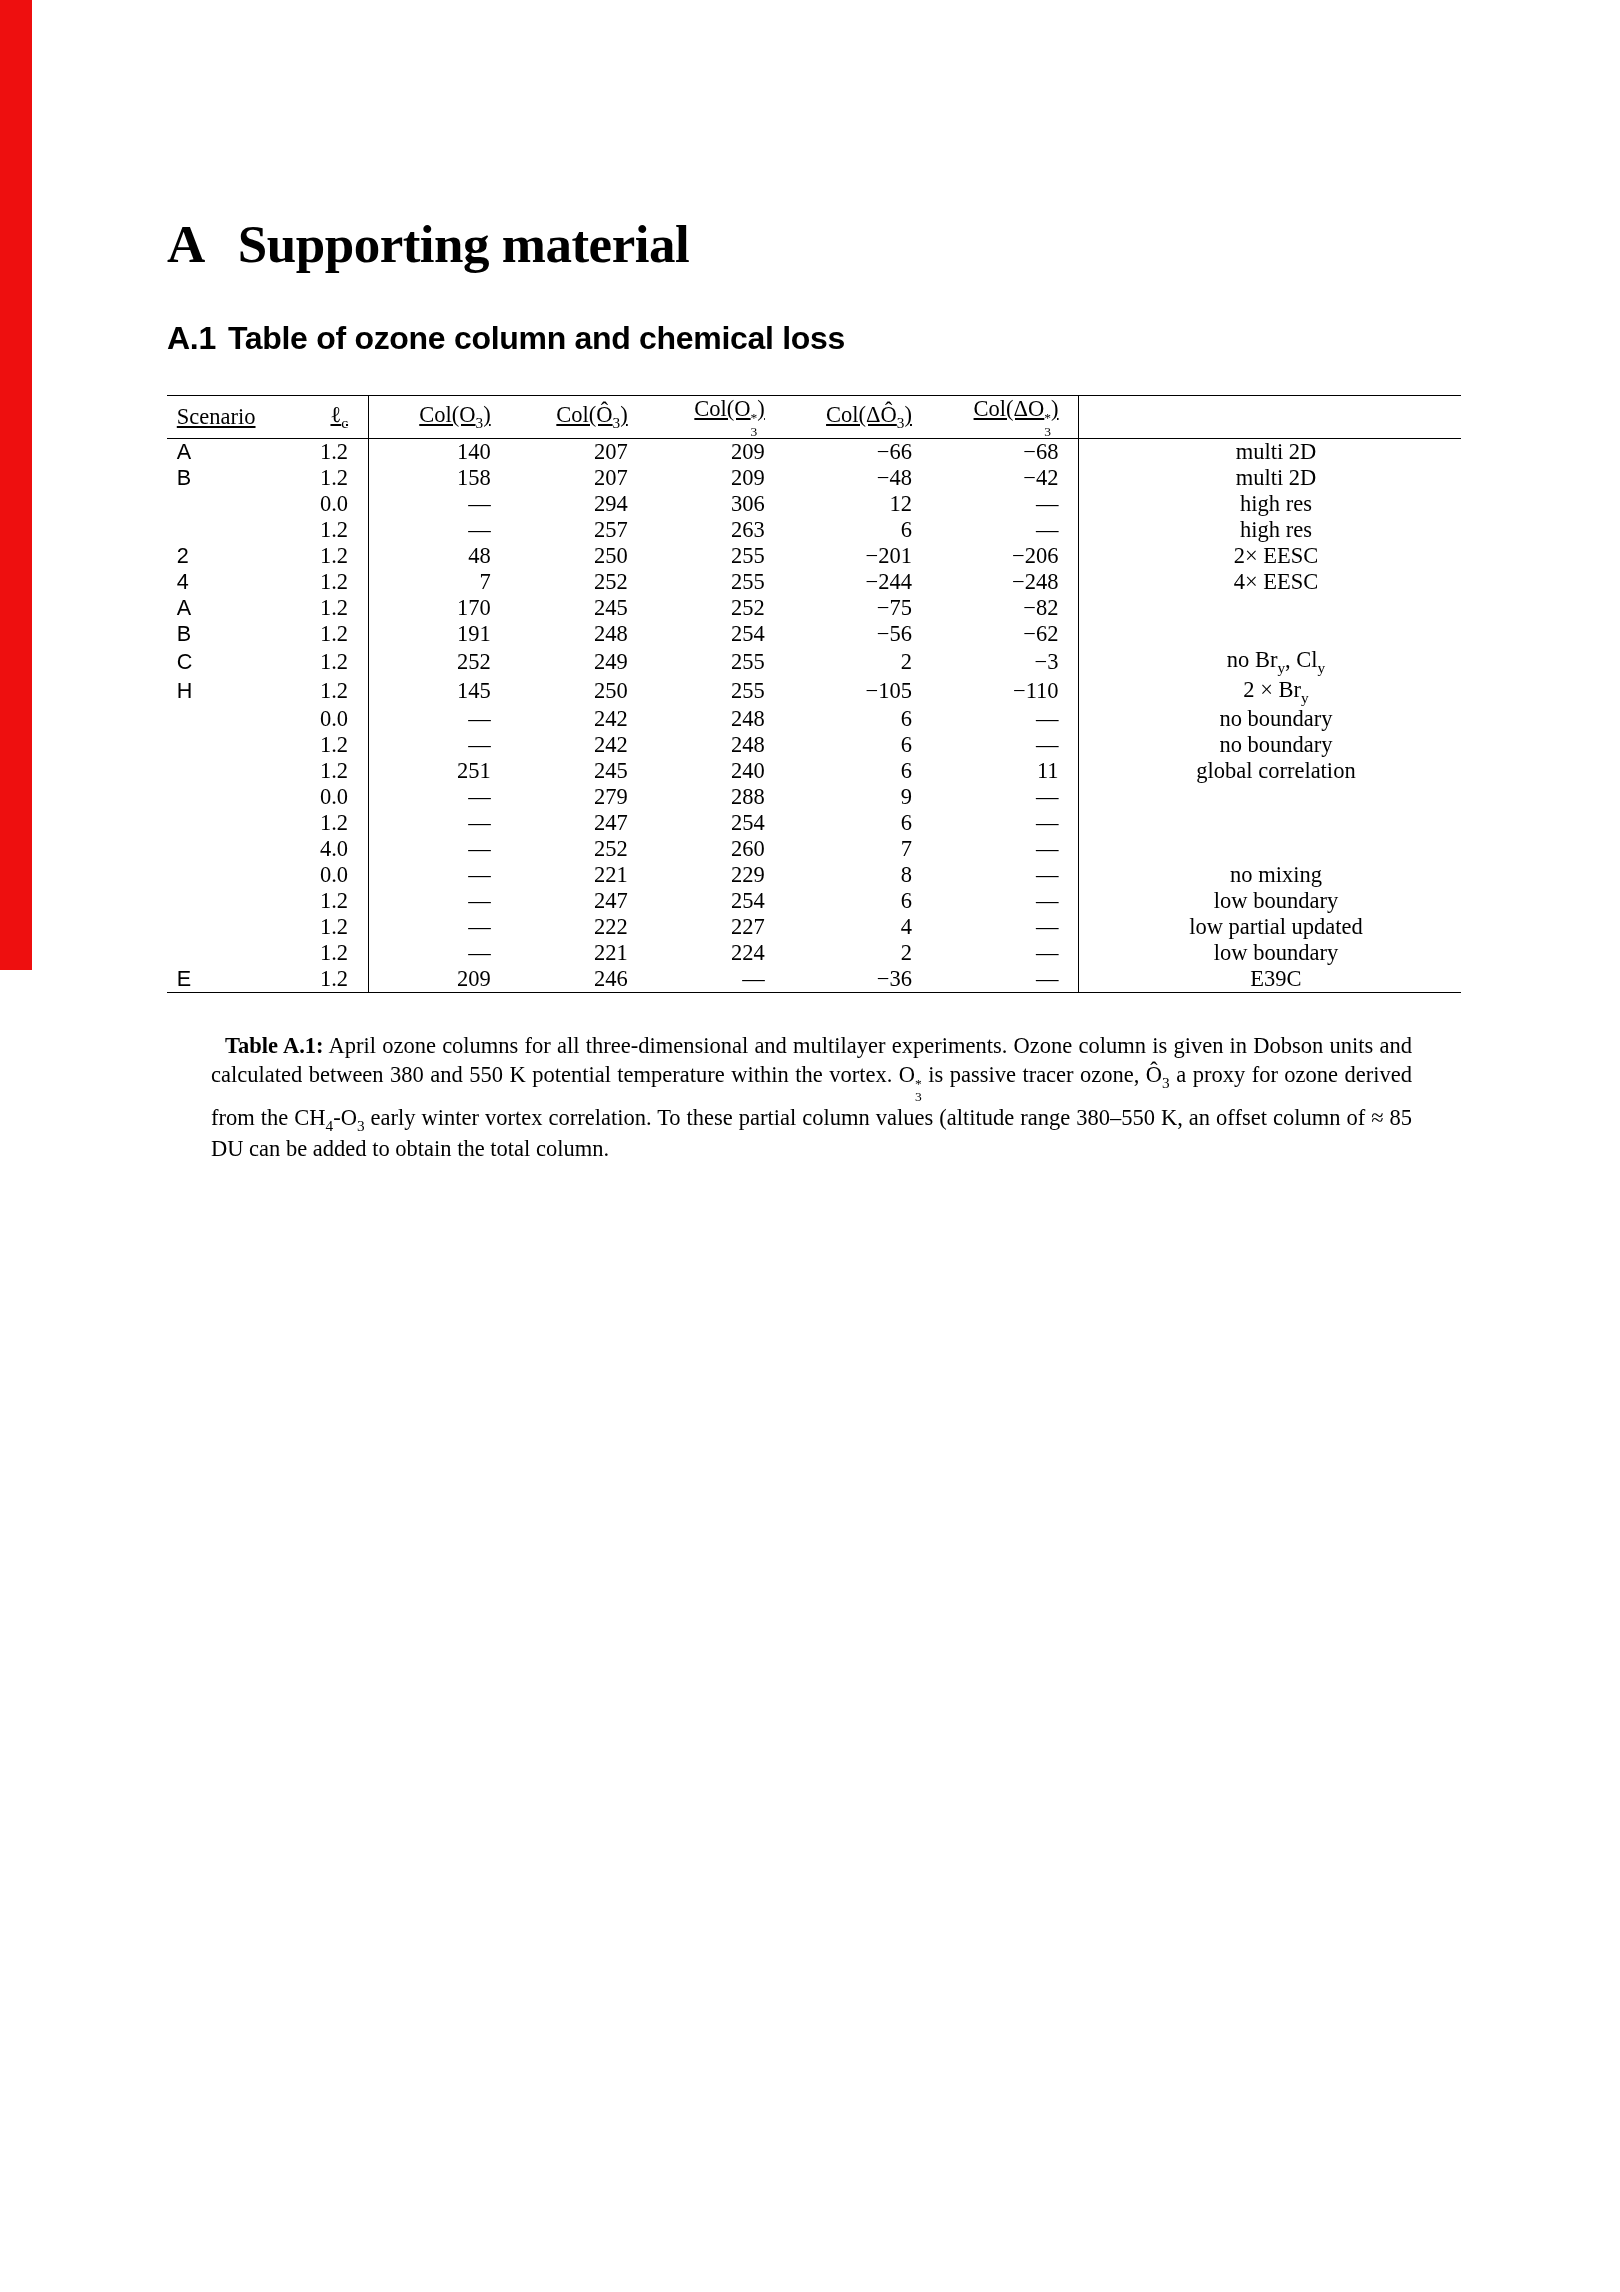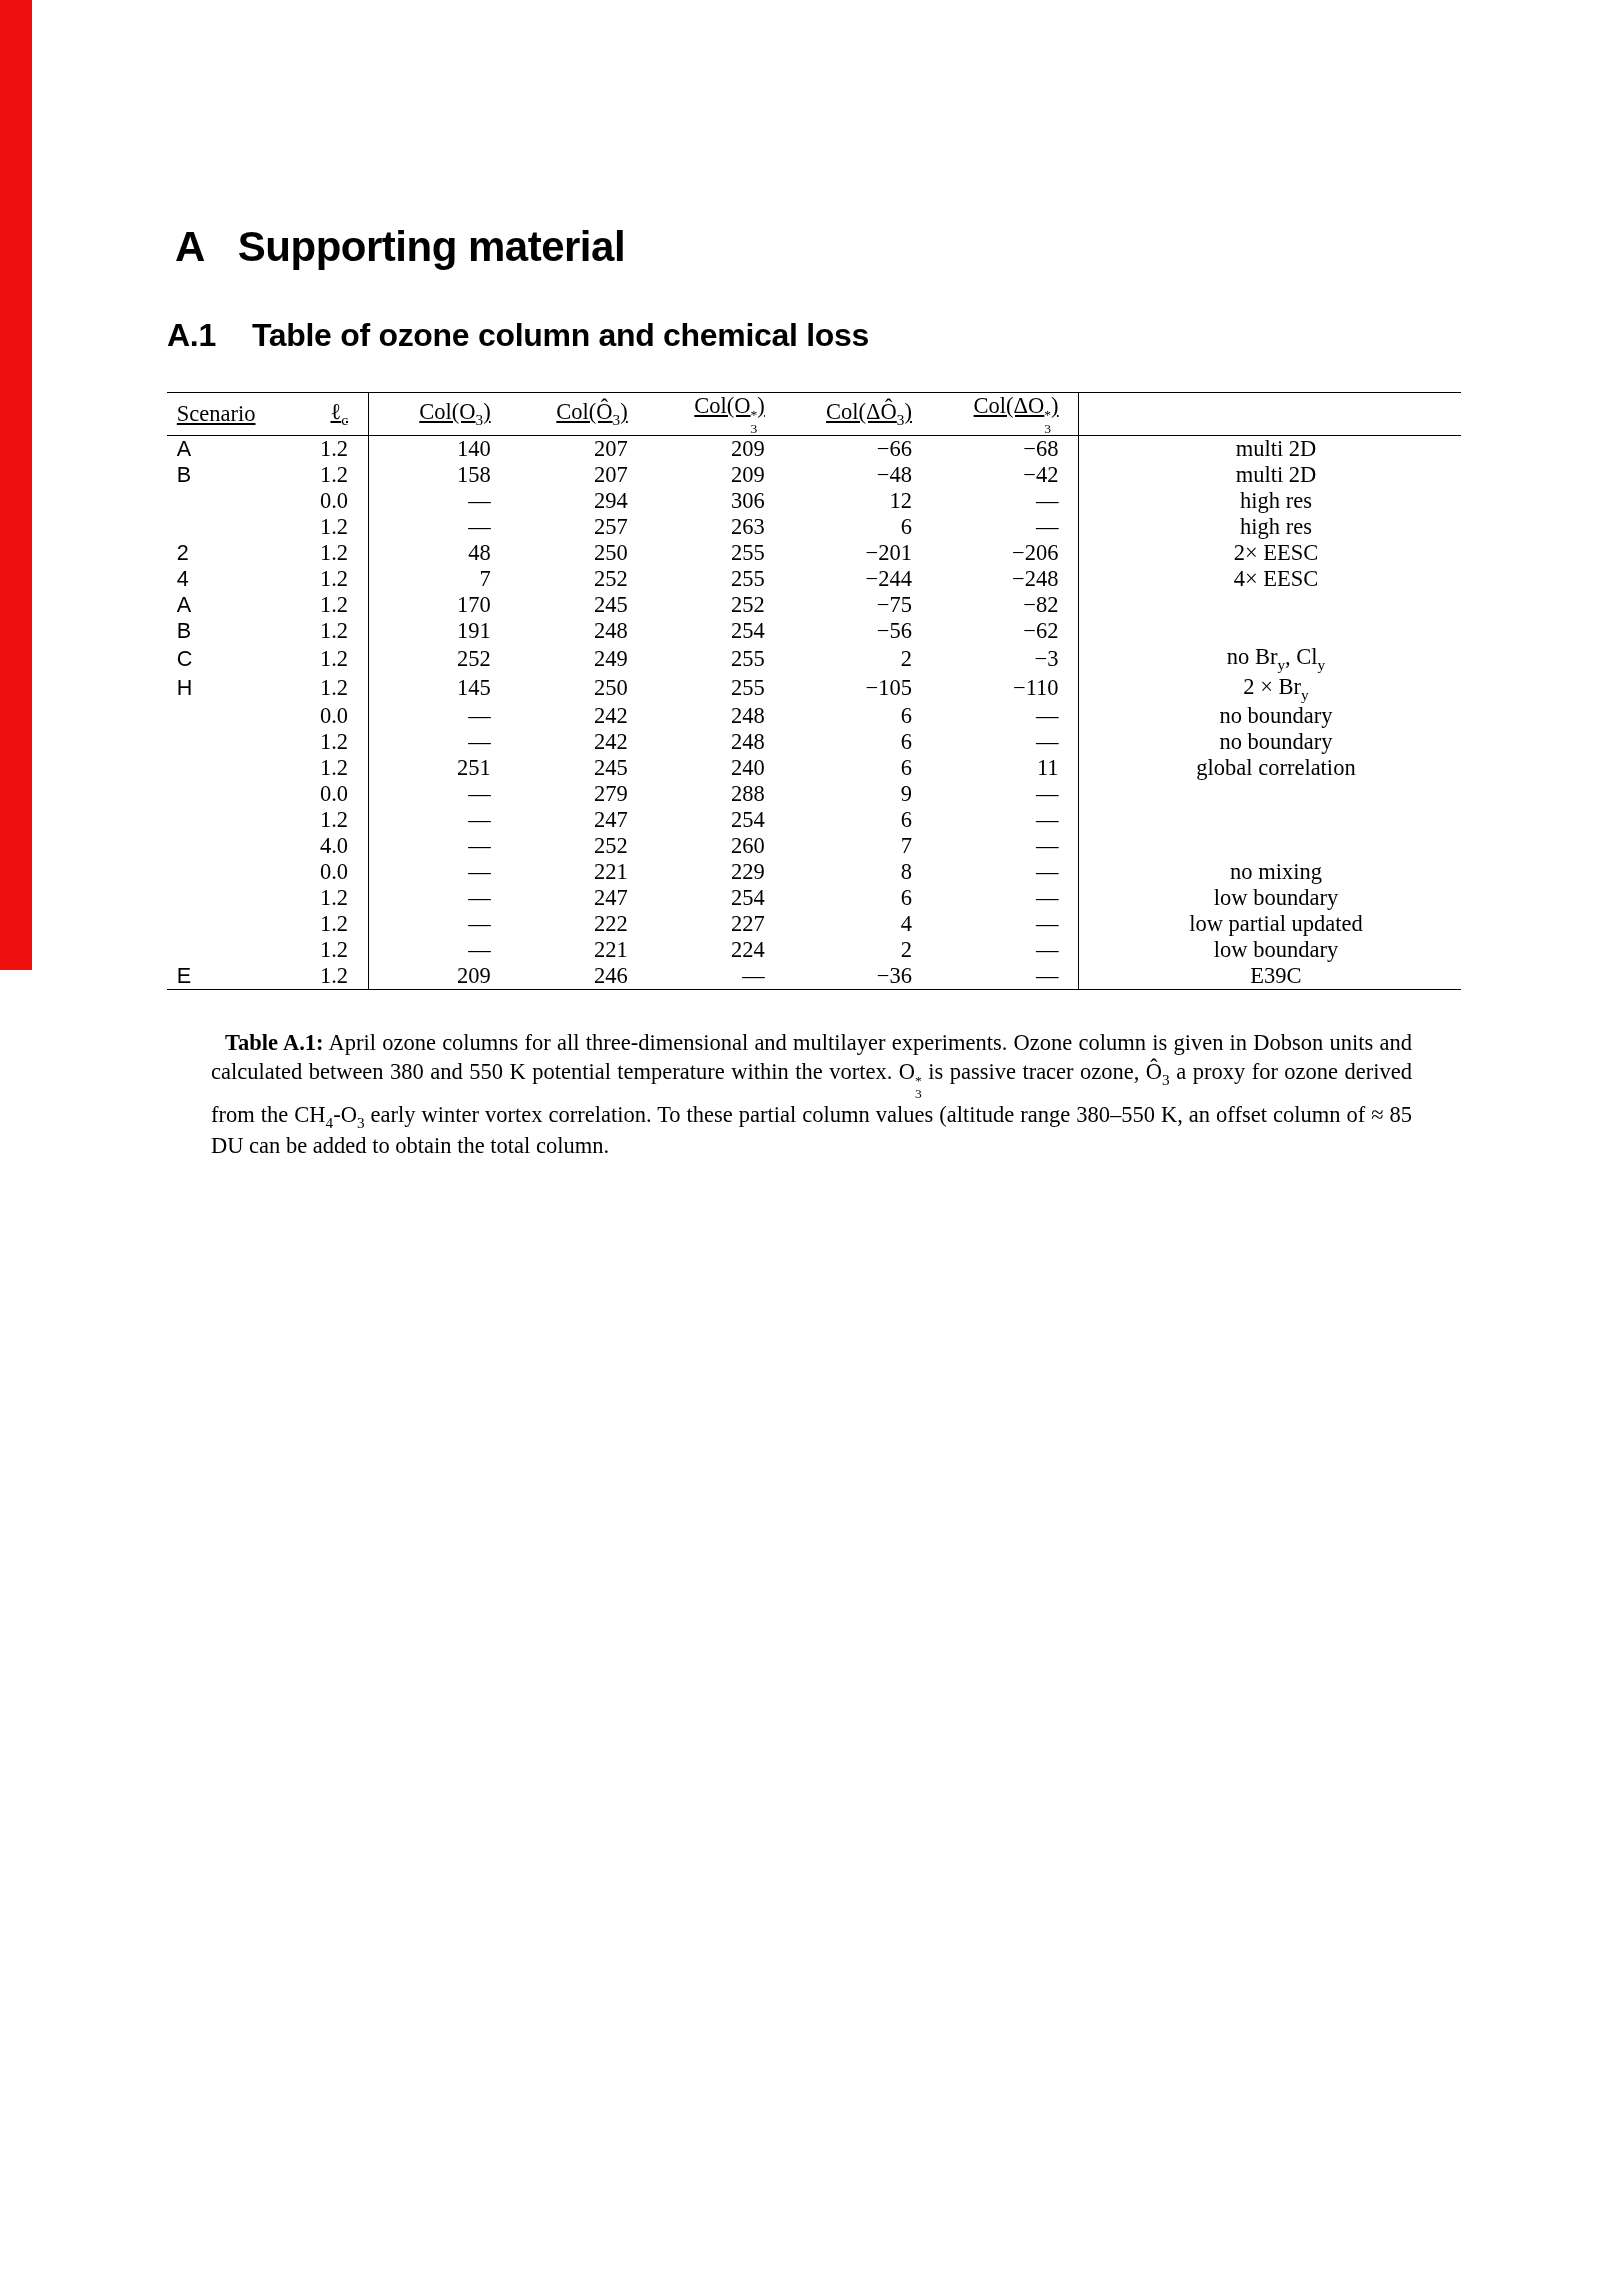--- a/index.html
+++ b/index.html
@@ -18,37 +18,37 @@
     width:32px;
     height:970px;
   }
   .content{
     position:absolute;
     left:167px;
     top:218px;
     width:1304px;
   }
   h1.sec{
-    font-family:Liberation Sans, sans-serif;
+    font-family:Liberation Serif, serif;
     font-weight:bold;
-    font-size:42px;
+    font-size:53px;
     line-height:1;
-    margin:8px;
+    margin:0;
     letter-spacing:-0.5px;
   }
   h1.sec .num{margin-right:33px;}
   h2.subsec{
     font-family:"Liberation Sans", sans-serif;
     font-weight:bold;
     font-size:32px;
     line-height:1;
     margin:51px 0 0 0;
     letter-spacing:-0.3px;
   }
-  h2.subsec .num{margin-right:36px;}
+  h2.subsec .num{margin-right:12px;}
 
   table.ozone{
     margin-top:41px;
     border-collapse:collapse;
     table-layout:fixed;
     width:1294px;
     border-top:1.6px solid #000;
     border-bottom:1.6px solid #000;
     font-size:22.5px;
   }

